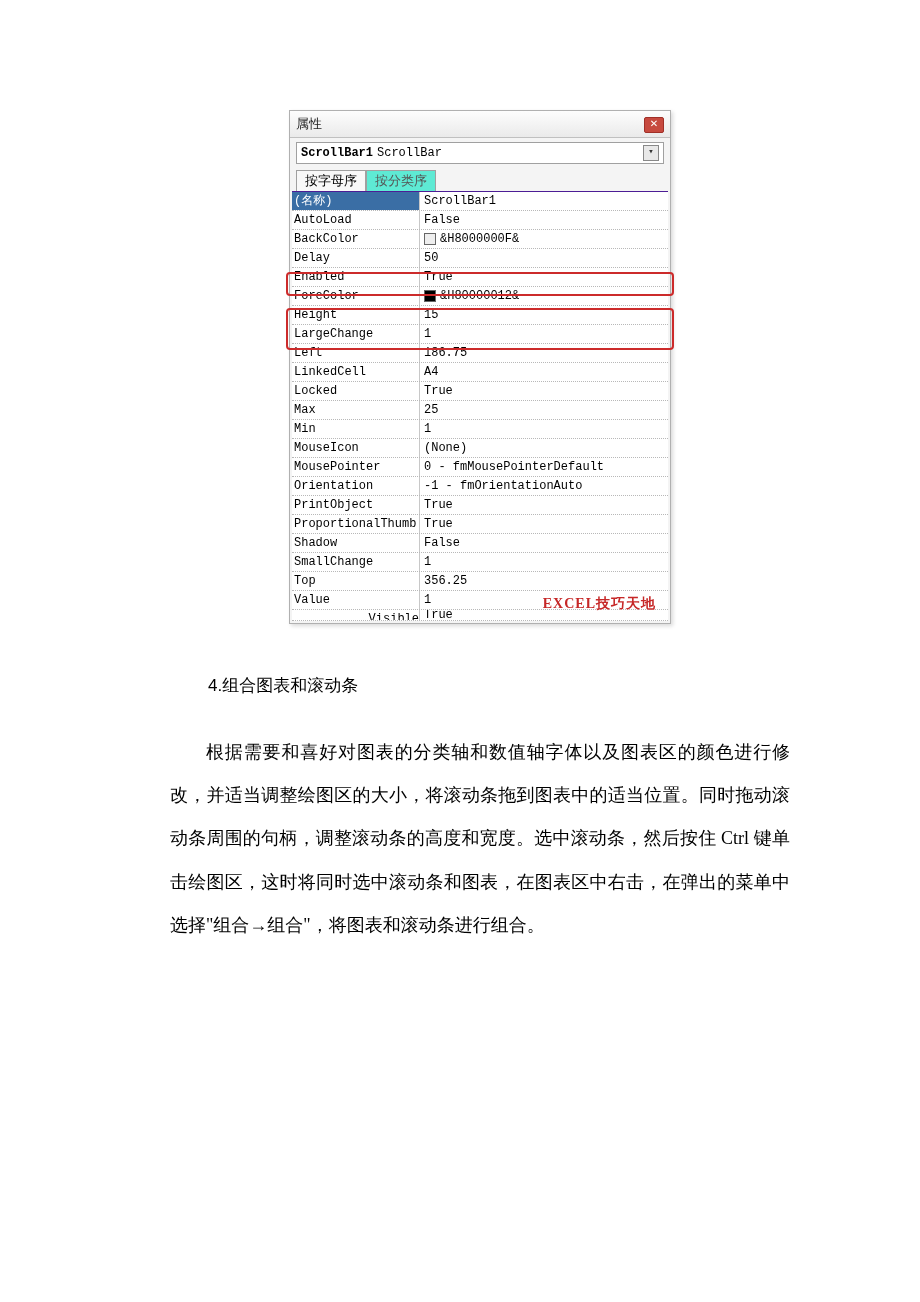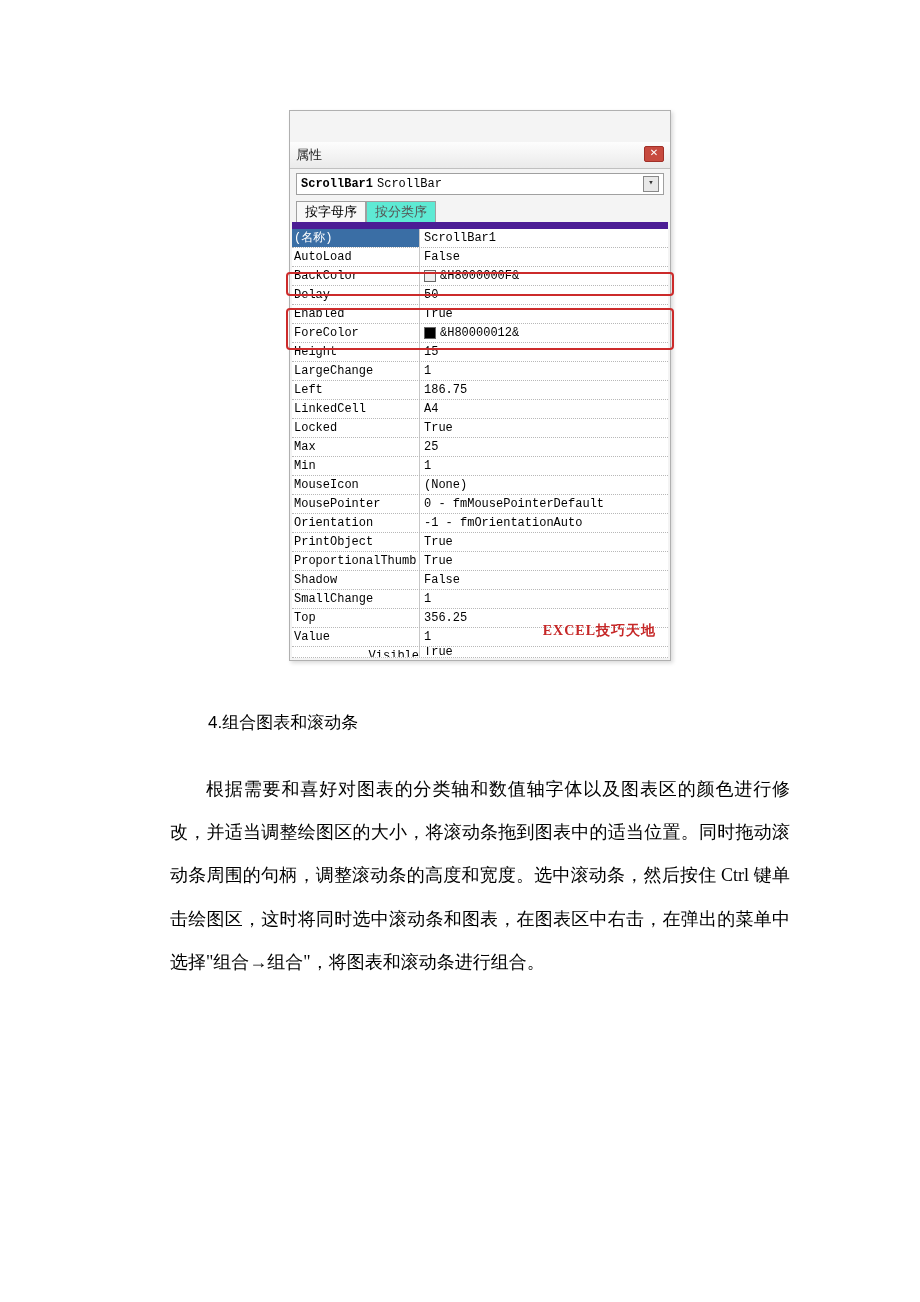--- a/index.html
+++ b/index.html
@@ -18,29 +18,28 @@
       width: 380px;
       margin: 0 auto 50px;
       background: #f4f4f4;
       border: 1px solid #b0b0b0;
       box-shadow: 2px 2px 4px rgba(0,0,0,0.15);
       font-family: "Courier New", monospace;
       font-size: 12px;
     }
     .titlebar {
       display: flex;
-      align-items: flex-start;
+      align-items: flex-end;
       justify-content: space-between;
       background: linear-gradient(#fdfdfd, #eaeaea);
       border-bottom: 1px solid #c0c0c0;
       padding: 4px 6px;
       font-family: "SimSun","宋体",sans-serif;
       font-size: 13px;
       color: #222;
-      margin-top: 31px;
     }
     .close-btn {
       width: 18px;
       height: 14px;
       background: #c74a3f;
       border: 1px solid #a03028;
       border-radius: 2px;
       color: #fff;
       font-size: 10px;
       line-height: 12px;
@@ -77,21 +76,21 @@
     .tab {
       background: #f8f8f8;
       border: 1px solid #a0a0a0;
       border-bottom: none;
       padding: 1px 8px;
       margin-right: 0;
     }
     .tab.inactive { background:#5eead4; color:#555; }
     .grid {
       background:#fff;
-      border-top:7px solid #4c1d95;
+      border-top:1px solid #4c1d95;
       margin:0 2px 2px;
     }
     .row {
       display:flex;
       height:18px;
       line-height:18px;
       border-bottom:1px dotted #b8b8b8;
       position:relative;
     }
     .row .pname {
@@ -125,21 +124,21 @@
       border:2px solid #cc2b2b;
       border-radius:4px;
       pointer-events:none;
       z-index:5;
     }
     .hl1 { top:161px; height:20px; }
     .hl2 { top:197px; height:38px; }
     .watermark {
       position:absolute;
       right:14px;
-      bottom:20px;
+      bottom:10px;
       font-family:"SimSun","宋体",serif;
       font-size:14px;
       font-weight:bold;
       color:#c62828;
       letter-spacing:1px;
       text-shadow:0 0 1px #fff;
     }
     
     .section-head {
       font-family: "Microsoft YaHei","SimSun",sans-serif;

